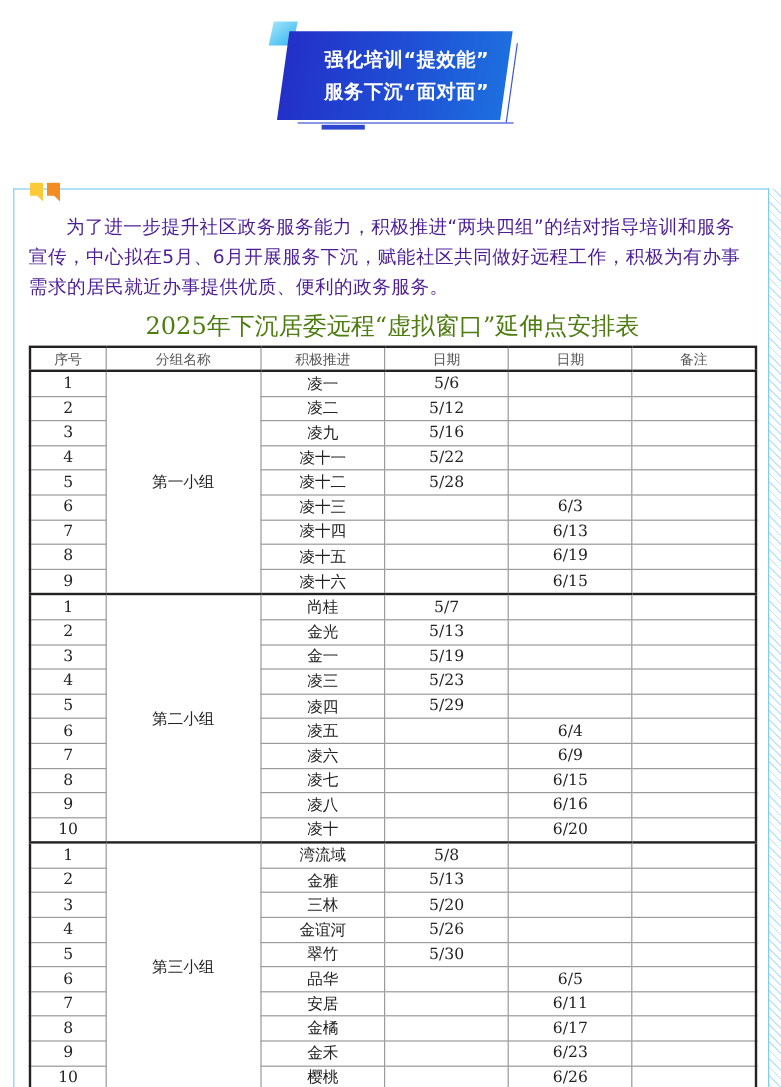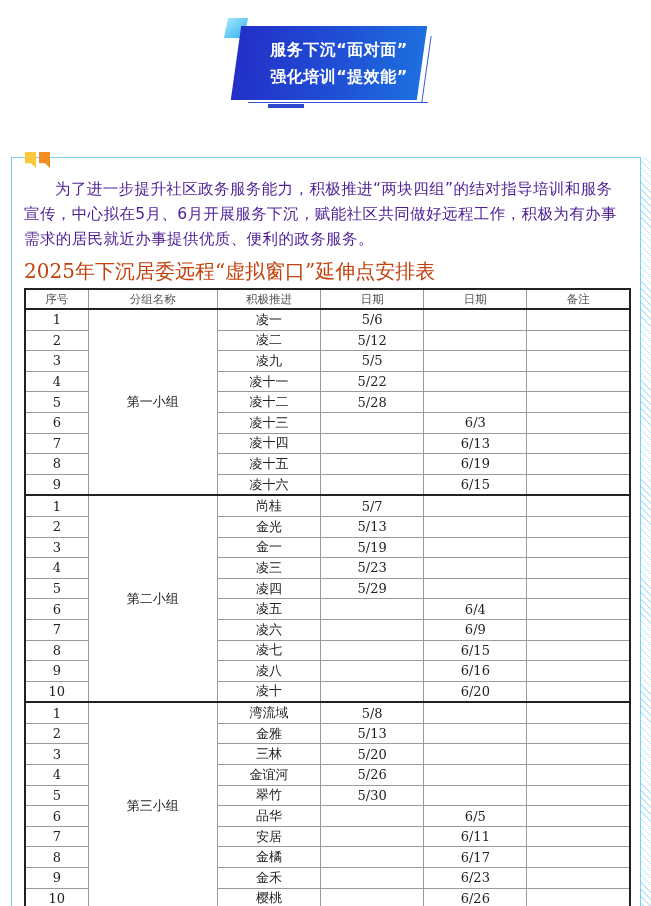--- a/index.html
+++ b/index.html
@@ -27,42 +27,42 @@
            border-left:1px solid #7dcdf2; }
   .quote { position:absolute; left:24px; top:152px; width:30px; height:20px; }
   .quote span { position:absolute; top:0; width:11px; height:16px; }
   .quote .q1 { left:1px; background:#fbc93a; clip-path:polygon(0 0,100% 0,100% 100%,55% 70%,0 70%); }
   .quote .q2 { left:15px; background:#f28c23; clip-path:polygon(0 0,100% 0,100% 100%,55% 70%,0 70%); }
 
   .intro { position:absolute; left:24px; top:177px; width:604px; font-size:15.5px;
            line-height:25px; color:#4c1d95; text-indent:2em; letter-spacing:0.4px; }
 
   
-  .tbl-title { position:absolute; left:24px; top:258px; width:606px; text-align:left;
-               font-family:"DejaVu Serif","Liberation Serif",serif; font-size:20px; color:#c2410c; }
+  .tbl-title { position:absolute; left:24px; top:258px; width:606px; text-align:center;
+               font-family:"DejaVu Serif","Liberation Serif",serif; font-size:20px; color:#4d7c0f; }
   table { position:absolute; left:24px; top:288px; width:607px; border-collapse:collapse;
           font-family:"DejaVu Serif","Liberation Serif",serif; font-size:13px; color:#222; }
   td, th { border:1px solid #9a9a9a; text-align:center; padding:0; height:19.6px; font-weight:normal; }
   th { font-size:11.5px; color:#555; height:18px; border-top:2px solid #222; border-bottom:2px solid #222;}
   tr.group-first td { border-top:2px solid #222; }
   table { border-left:2px solid #222; border-right:2px solid #222; }
   col.c1{width:66px} col.c2{width:137px} col.c3{width:109px} col.c4{width:108px} col.c5{width:108px} col.c6{width:109px}
 </style>
 </head>
 <body>
 
 <div class="banner">
   <div class="accent"></div>
   <div class="box"></div>
   <div class="shadow-right"></div>
   <div class="shadow-line"></div>
   <div class="bar"></div>
   <div class="lines">
+    <div>强化培训“提效能”</div>
     <div>服务下沉“面对面”</div>
-    <div>强化培训“提效能”</div>
   </div>
 </div>
 
 <div class="card"></div>
 <div class="hatch"></div>
 <div class="quote">
   <span class="q1"></span>
   <span class="q2"></span>
 </div>
 
@@ -101,21 +101,21 @@
       <tr>
         <td>2</td>
         <td>凌二</td>
         <td>5/12</td>
         <td></td>
         <td></td>
       </tr>
       <tr>
         <td>3</td>
         <td>凌九</td>
-        <td>5/5</td>
+        <td>5/16</td>
         <td></td>
         <td></td>
       </tr>
       <tr>
         <td>4</td>
         <td>凌十一</td>
         <td>5/22</td>
         <td></td>
         <td></td>
       </tr>

